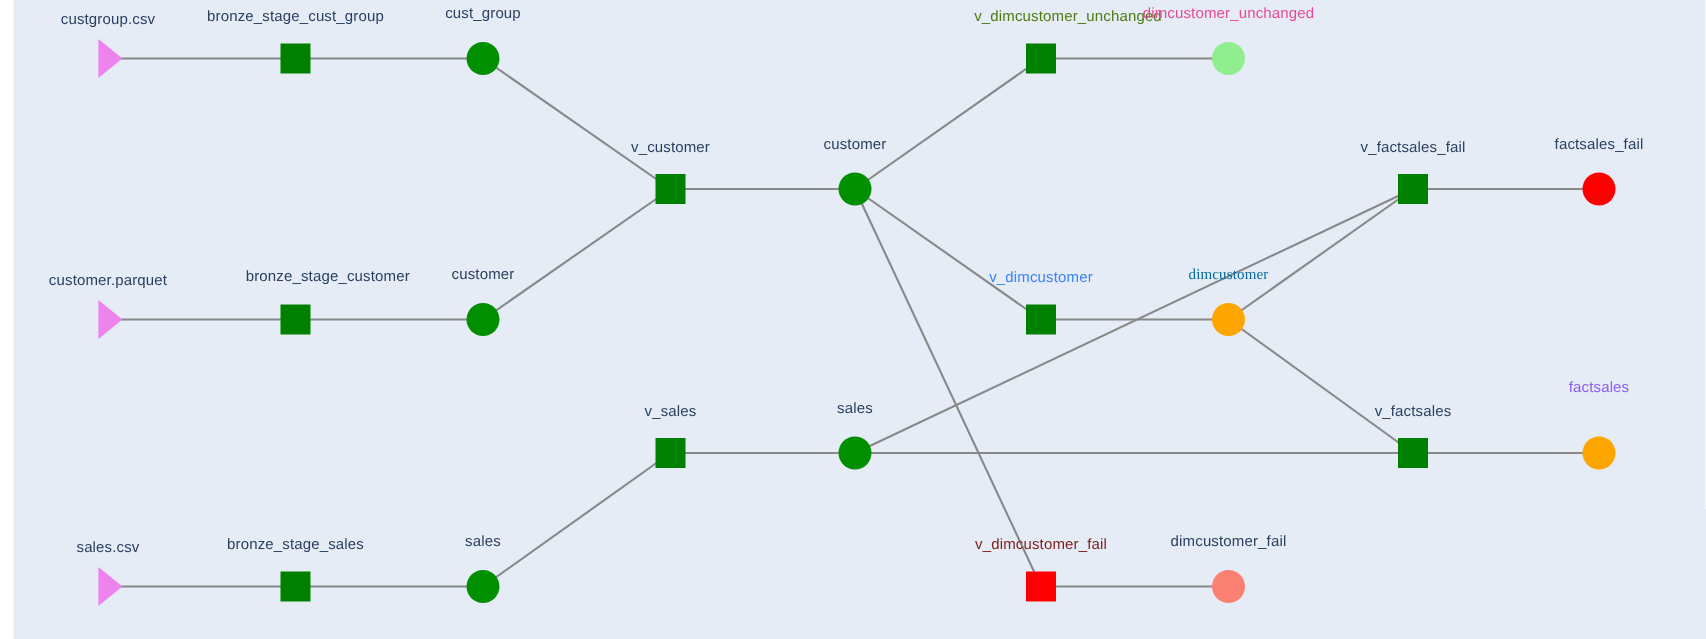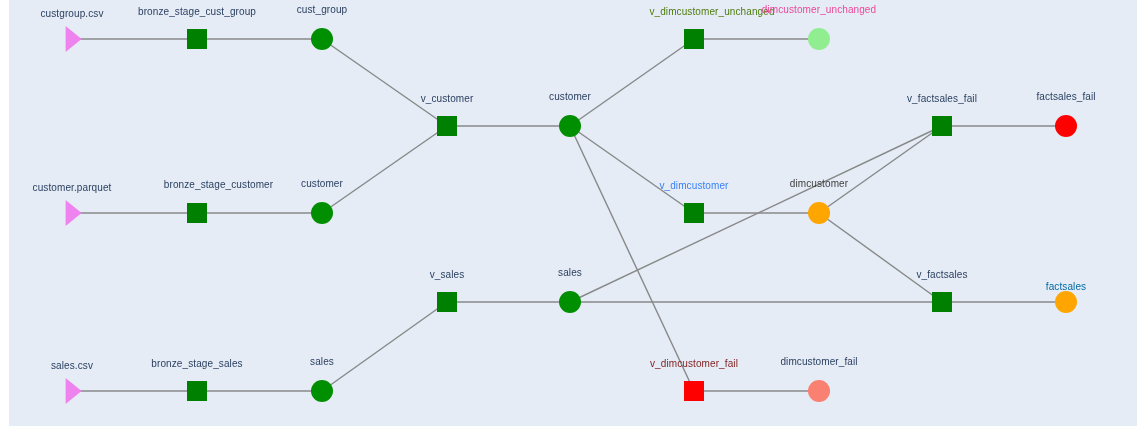--- a/index.html
+++ b/index.html
@@ -108,29 +108,29 @@
       <div class="node-label" style="left: 1066px; top: 102px; color: rgb(42, 63, 95);">factsales_fail</div>
       <div class="node circle" style="position: absolute; left: 1066px; top: 126px; width: 22px; height: 22px; background: rgb(255, 0, 0);"></div>
       <div class="node-label" style="left: 72px; top: 192.5px; color: rgb(42, 63, 95);">customer.parquet</div>
       <div class="node triangle" style="position: absolute; left: 72px; top: 213px; border-top: 13.26px solid transparent; border-bottom: 13.26px solid transparent; border-left: 16.15px solid rgb(238, 130, 238); transform: translate(-40%, -50%);"></div>
       <div class="node-label" style="left: 197px; top: 190px; color: rgb(42, 63, 95); padding-left: 43px;">bronze_stage_customer</div>
       <div class="node square" style="position: absolute; left: 197px; top: 213px; width: 20px; height: 20px; background: rgb(0, 128, 0);"></div>
       <div class="node-label" style="left: 322px; top: 189px; color: rgb(42, 63, 95);">customer</div>
       <div class="node circle" style="position: absolute; left: 322px; top: 213px; width: 22px; height: 22px; background: rgb(0, 143, 0);"></div>
       <div class="node-label" style="left: 694px; top: 191px; color: #3b82f6;">v_dimcustomer</div>
       <div class="node square" style="position: absolute; left: 694px; top: 213px; width: 20px; height: 20px; background: rgb(0, 128, 0);"></div>
-      <div class="node-label" style="left: 819px; top: 189px; color: #404040;">dimcustomer</div>
+      <div class="node-label" style="left: 819px; top: 189px; color: #0369a1; font-family: Liberation Serif, serif;">dimcustomer</div>
       <div class="node circle" style="position: absolute; left: 819px; top: 213px; width: 22px; height: 22px; background: rgb(255, 165, 0);"></div>
       <div class="node-label" style="left: 447px; top: 280px; color: rgb(42, 63, 95);">v_sales</div>
       <div class="node square" style="position: absolute; left: 447px; top: 302px; width: 20px; height: 20px; background: rgb(0, 128, 0);"></div>
       <div class="node-label" style="left: 570px; top: 278px; color: rgb(42, 63, 95);">sales</div>
       <div class="node circle" style="position: absolute; left: 570px; top: 302px; width: 22px; height: 22px; background: rgb(0, 143, 0);"></div>
       <div class="node-label" style="left: 942px; top: 280px; color: rgb(42, 63, 95);">v_factsales</div>
       <div class="node square" style="position: absolute; left: 942px; top: 302px; width: 20px; height: 20px; background: rgb(0, 128, 0);"></div>
-      <div class="node-label" style="left: 1066px; top: 264px; color: #0369a1; margin-top: 28px;">factsales</div>
+      <div class="node-label" style="left: 1066px; top: 264px; color: #8b5cf6;">factsales</div>
       <div class="node circle" style="position: absolute; left: 1066px; top: 302px; width: 22px; height: 22px; background: rgb(255, 165, 0);"></div>
       <div class="node-label" style="left: 72px; top: 370.5px; color: rgb(42, 63, 95);">sales.csv</div>
       <div class="node triangle" style="position: absolute; left: 72px; top: 391px; border-top: 13.26px solid transparent; border-bottom: 13.26px solid transparent; border-left: 16.15px solid rgb(238, 130, 238); transform: translate(-40%, -50%);"></div>
       <div class="node-label" style="left: 197px; top: 369px; color: rgb(42, 63, 95);">bronze_stage_sales</div>
       <div class="node square" style="position: absolute; left: 197px; top: 391px; width: 20px; height: 20px; background: rgb(0, 128, 0);"></div>
       <div class="node-label" style="left: 322px; top: 367px; color: rgb(42, 63, 95);">sales</div>
       <div class="node circle" style="position: absolute; left: 322px; top: 391px; width: 22px; height: 22px; background: rgb(0, 143, 0);"></div>
       <div class="node-label" style="left: 694px; top: 369px; color: #7f1d1d;">v_dimcustomer_fail</div>
       <div class="node square" style="position: absolute; left: 694px; top: 391px; width: 20px; height: 20px; background: rgb(255, 0, 0);"></div>
       <div class="node-label" style="left: 819px; top: 367px; color: rgb(42, 63, 95);">dimcustomer_fail</div>

